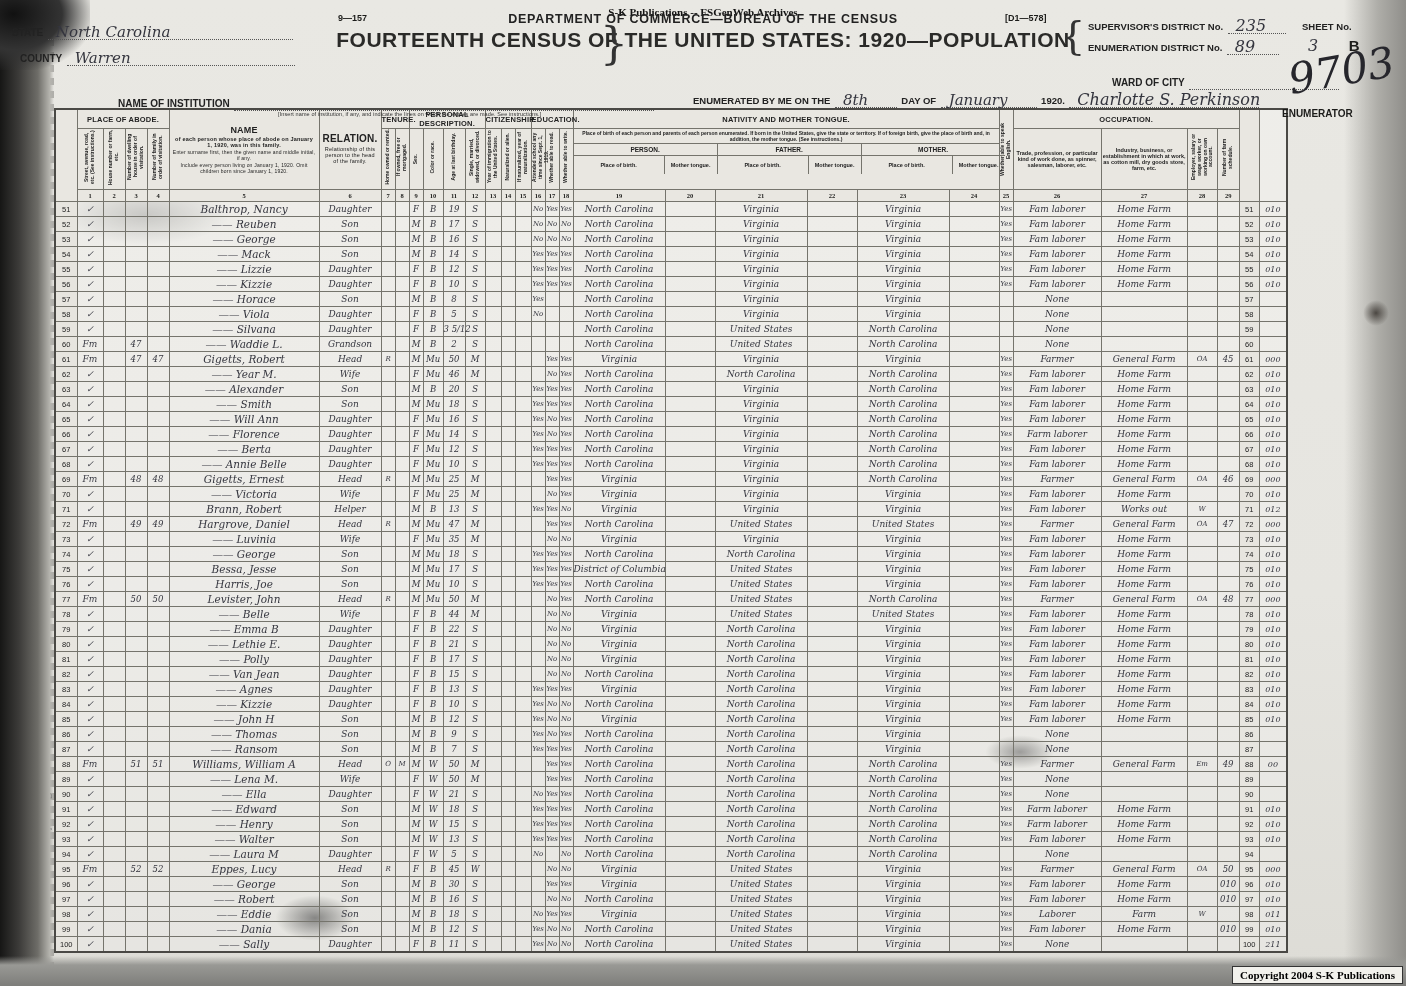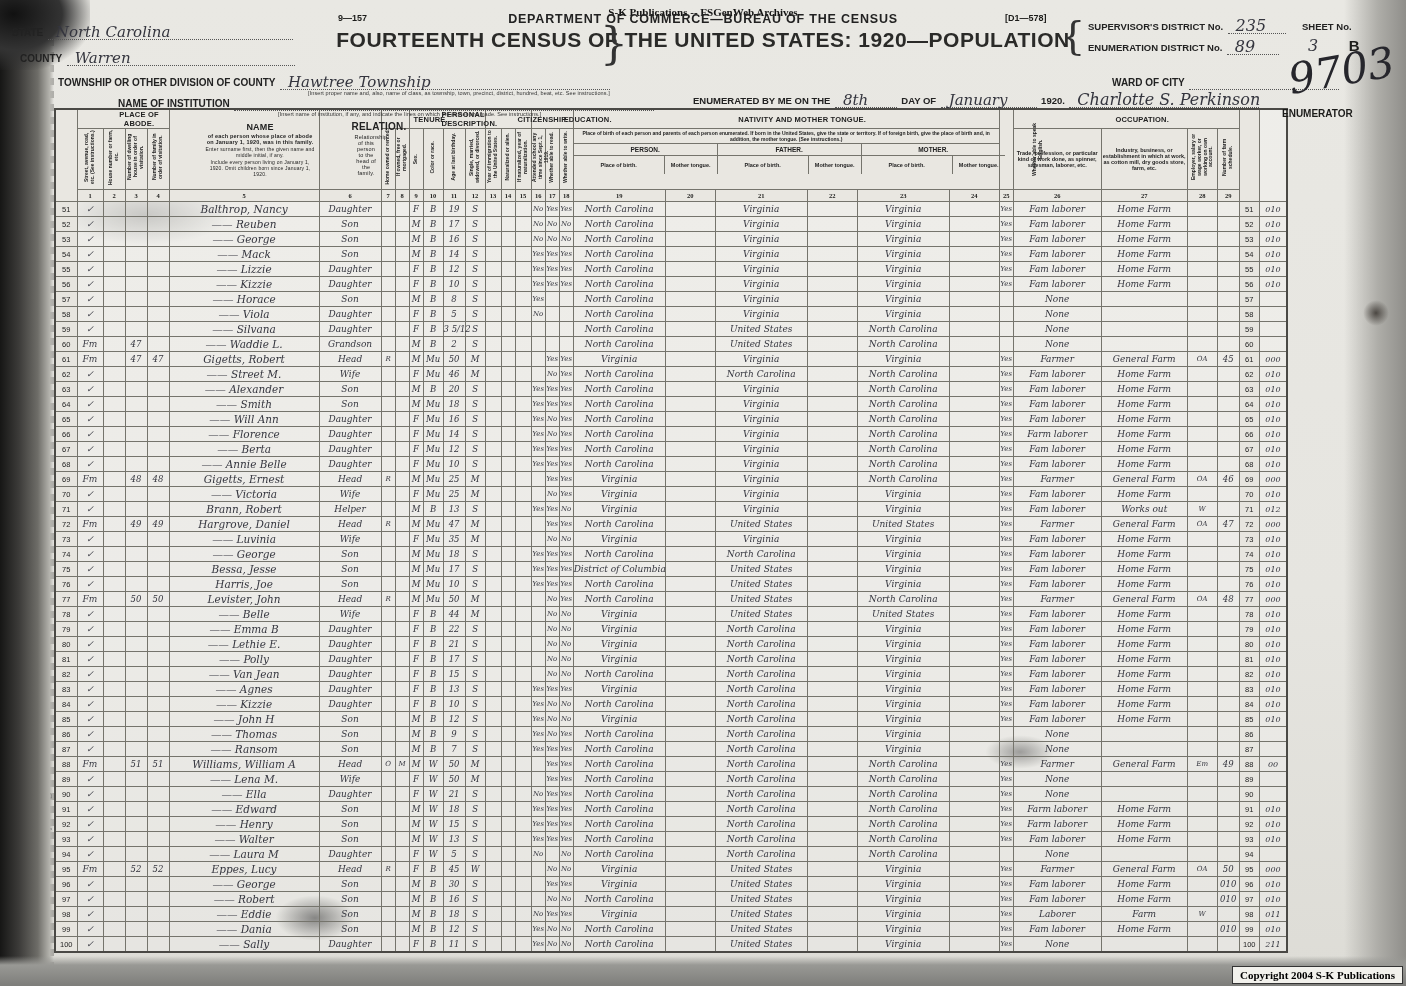--- a/index.html
+++ b/index.html
@@ -61,21 +61,21 @@
   .margin-vert{position:absolute;left:-86px;top:760px;width:260px;transform:rotate(-90deg);
       transform-origin:center;font:italic 13px "DejaVu Serif",serif;color:#3a3a42;letter-spacing:1px;}
 
   
   table.census{position:absolute;left:54px;top:108px;z-index:2;border-collapse:collapse;
      table-layout:fixed;width:1232px;background:rgba(255,255,255,.25);}
   table.census th,table.census td{border:1px solid #75746c;padding:0;overflow:visible;
      text-align:center;vertical-align:middle;}
   table.census{border:2px solid #4a4945;}
   thead th{background:#e9e7e1;font-family:"Liberation Sans",sans-serif;color:#222;}
-  tr.h1 th{font-size:7.5px;font-weight:bold;height:13px;letter-spacing:.2px;padding-left:32px;}
+  tr.h1 th{font-size:7.5px;font-weight:bold;height:13px;letter-spacing:.2px;}
   tr.h2 th{height:58px;font-weight:bold;}
   .vert{display:inline-block;writing-mode:vertical-rl;transform:rotate(180deg);
         font-size:5px;font-weight:bold;line-height:1.15;max-height:56px;letter-spacing:0;}
   .namehead .nt{font:bold 9px "Liberation Sans",sans-serif;}
   .namehead .nd{font:bold 5.5px "Liberation Sans",sans-serif;margin:1px 3px;}
   .namehead .nd2{font:5px "Liberation Sans",sans-serif;margin:1px 3px;}
   .relhead .nd2{font:5.5px "Liberation Sans",sans-serif;margin:2px 3px;}
   .nat-note{font:5px "Liberation Sans",sans-serif;font-weight:bold;margin:1px 4px;line-height:1.2;}
   .nat-groups{display:flex;border-top:1px solid #75746c;}
   .nat-g{flex:0 0 142px;border-right:1px solid #75746c;}
@@ -118,27 +118,20 @@
       </span>
     </div>
     <div class="county-line">
       <span class="lbl">COUNTY</span>
       <span class="dotline" style="width:228px;height:14px;">
         <span class="hw hw-fill">Warren</span>
       </span>
     </div>
     <div class="hdr-brace">}</div>
 
-    <div class="township-line">
-      <span class="lbl">TOWNSHIP OR OTHER DIVISION OF COUNTY</span>
-      <span class="dotline" style="width:330px;height:14px;">
-        <span class="hw hw-fill">Hawtree Township</span>
-      </span>
-      <div class="note" style="margin-left:250px;">[Insert proper name and, also, name of class, as township, town, precinct, district, hundred, beat, etc.  See instructions.]</div>
-    </div>
 
 
     <div class="ward-line">
       <span class="lbl">WARD OF CITY</span>
       <span class="dotline" style="width:150px;height:12px;"></span>
     </div>
 
     <div class="institution-line">
       <span class="lbl">NAME OF INSTITUTION</span>
       <span class="dotline" style="width:420px;height:12px;"></span>
@@ -701,21 +694,21 @@
           <td class="hw mid">45</td>
           <td class="ln">61</td>
           <td class="code hw">000</td>
         </tr>
         <tr>
           <td class="ln">62</td>
           <td class="hw chk">✓</td>
           <td class="hw mid"></td>
           <td class="hw mid"></td>
           <td class="hw mid"></td>
-          <td class="hw name">—— Street M.</td>
+          <td class="hw name">—— Year M.</td>
           <td class="hw rel">Wife</td>
           <td class="hw tiny"></td>
           <td class="hw tiny"></td>
           <td class="hw mid">F</td>
           <td class="hw mid">Mu</td>
           <td class="hw mid">46</td>
           <td class="hw mid">M</td>
           <td class="hw mid"></td>
           <td class="hw mid"></td>
           <td class="hw mid"></td>

